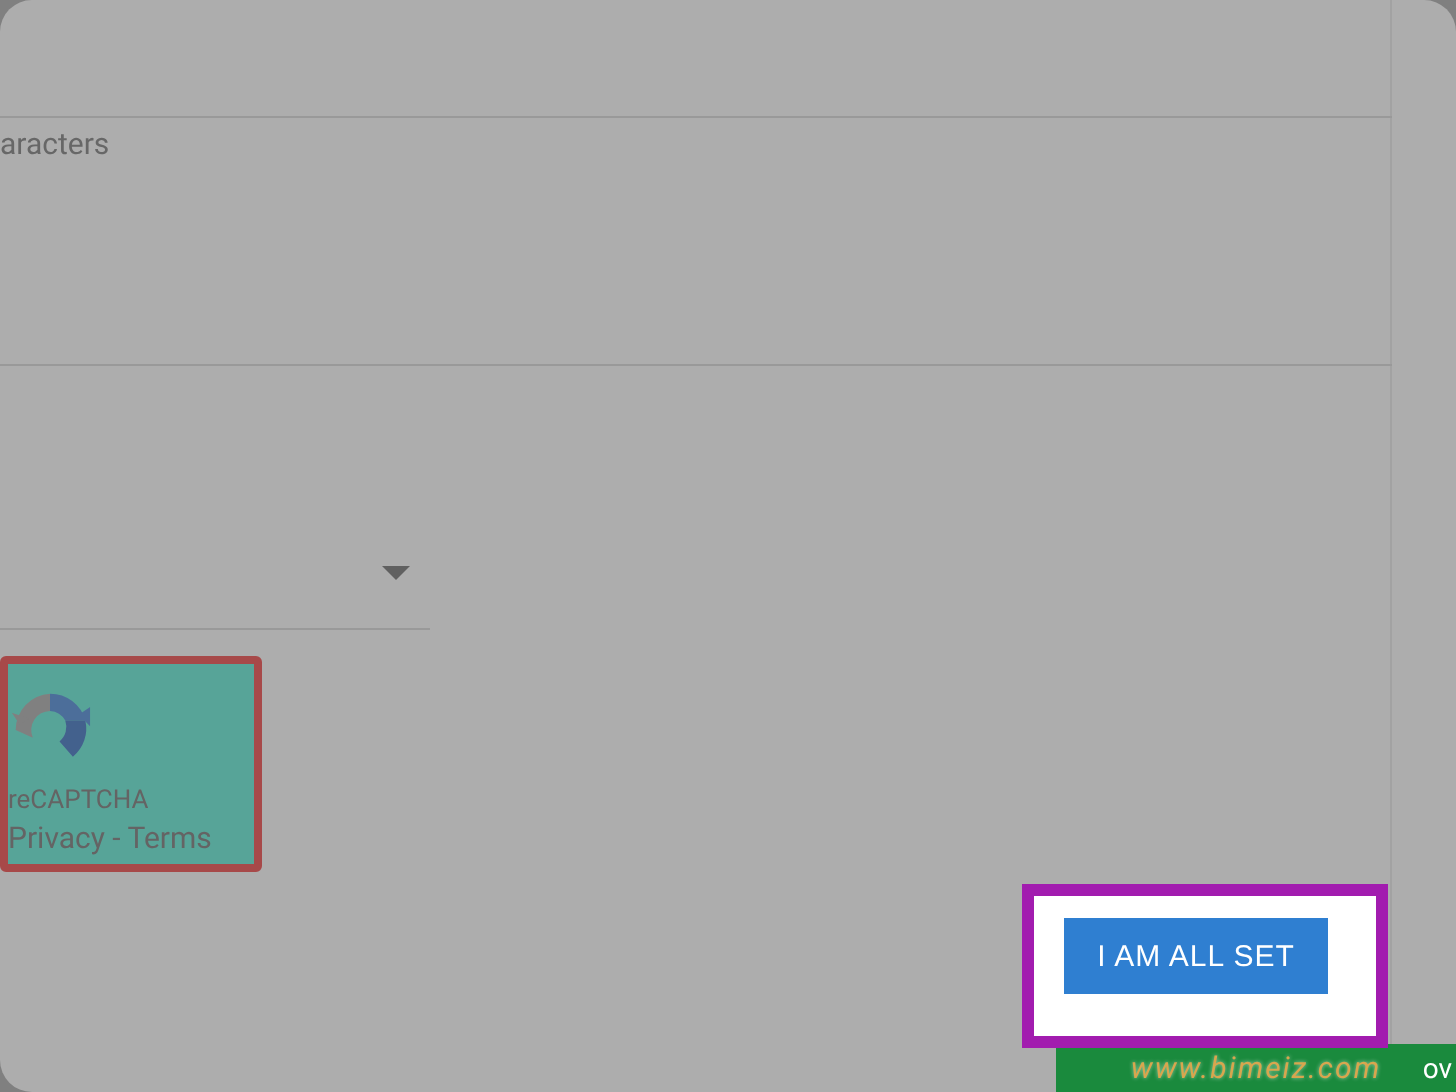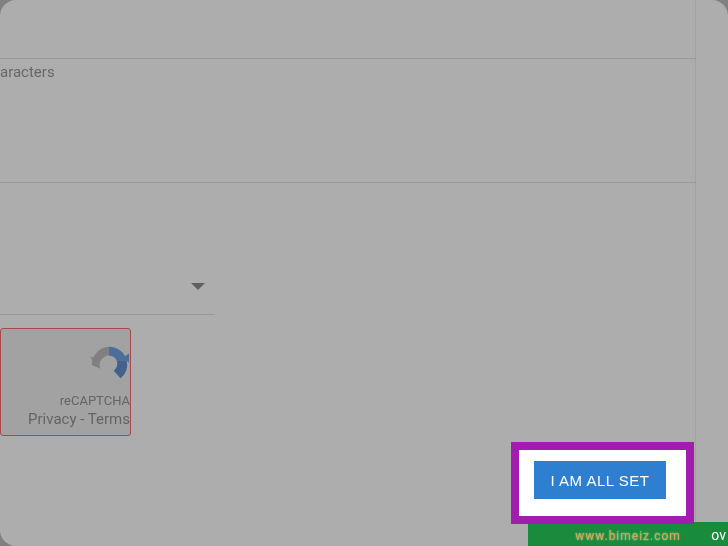--- a/index.html
+++ b/index.html
@@ -83,26 +83,26 @@
       border-left: 7px solid transparent;
       border-right: 7px solid transparent;
       border-top: 7px solid #6d6d6d;
     }
     .recaptcha-box {
       position: absolute;
       top: 328px;
       left: 0;
       width: 131px;
       height: 108px;
-      background: #e5e5e5;
-      border: 1px solid #ef4444;
+      background: #5eead4;
+      border: 4px solid #ef4444;
       border-radius: 3px;
       display: flex;
       flex-direction: column;
-      align-items: flex-end;
+      align-items: flex-start;
       justify-content: center;
       padding-top: 8px;
     }
     .recaptcha-icon {
       width: 42px;
       height: 42px;
       position: relative;
       margin-bottom: 7px;
     }
     .recaptcha-label {
@@ -113,21 +113,21 @@
     .recaptcha-privacy {
       font-size: 15px;
       color: #757575;
     }
     .highlight-frame {
       position: absolute;
       top: 442px;
       left: 511px;
       width: 183px;
       height: 82px;
-      border: 8px solid #a21caf;
+      border: 6px solid #a21caf;
       background: #ffffff;
       z-index: 10;
     }
     .submit-btn {
       position: absolute;
       top: 11px;
       left: 15px;
       width: 132px;
       height: 38px;
       background: #2f7fd1;
@@ -155,25 +155,26 @@
     }
     .wm-chinese {
       font-size: 30px;
       font-weight: bold;
       color: #3ba84a;
       text-shadow: -1px -1px 0 #fff, 1px -1px 0 #fff, -1px 1px 0 #fff, 1px 1px 0 #fff, 0 0 3px #fff;
       letter-spacing: 6px;
       line-height: 1;
     }
     .wm-domain {
-      font-size: 12px;
+      font-size: 15px;
       color: #d8a64e;
       letter-spacing: 1px;
       margin-top: 0px;
       text-shadow: 0 0 2px rgba(255,255,255,0.6);
+      font-style: italic;
     }
     .green-footer {
       position: absolute;
       bottom: 0;
       right: 0;
       width: 200px;
       height: 24px;
       background: #1a8a3d;
       z-index: 8;
       margin-left: 43px;

